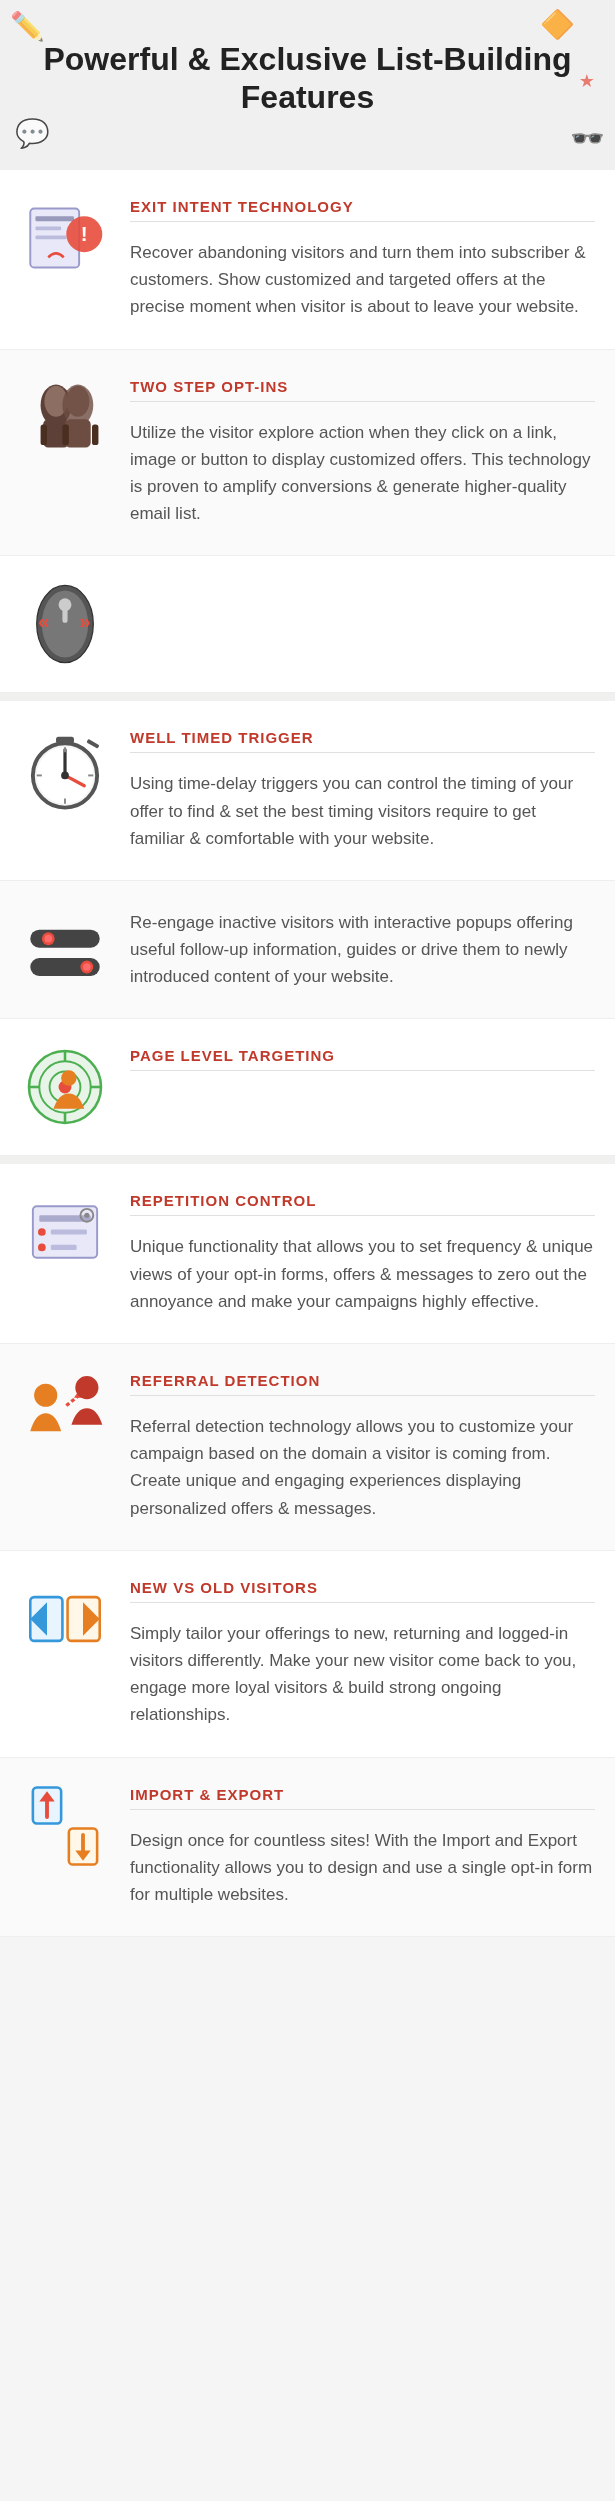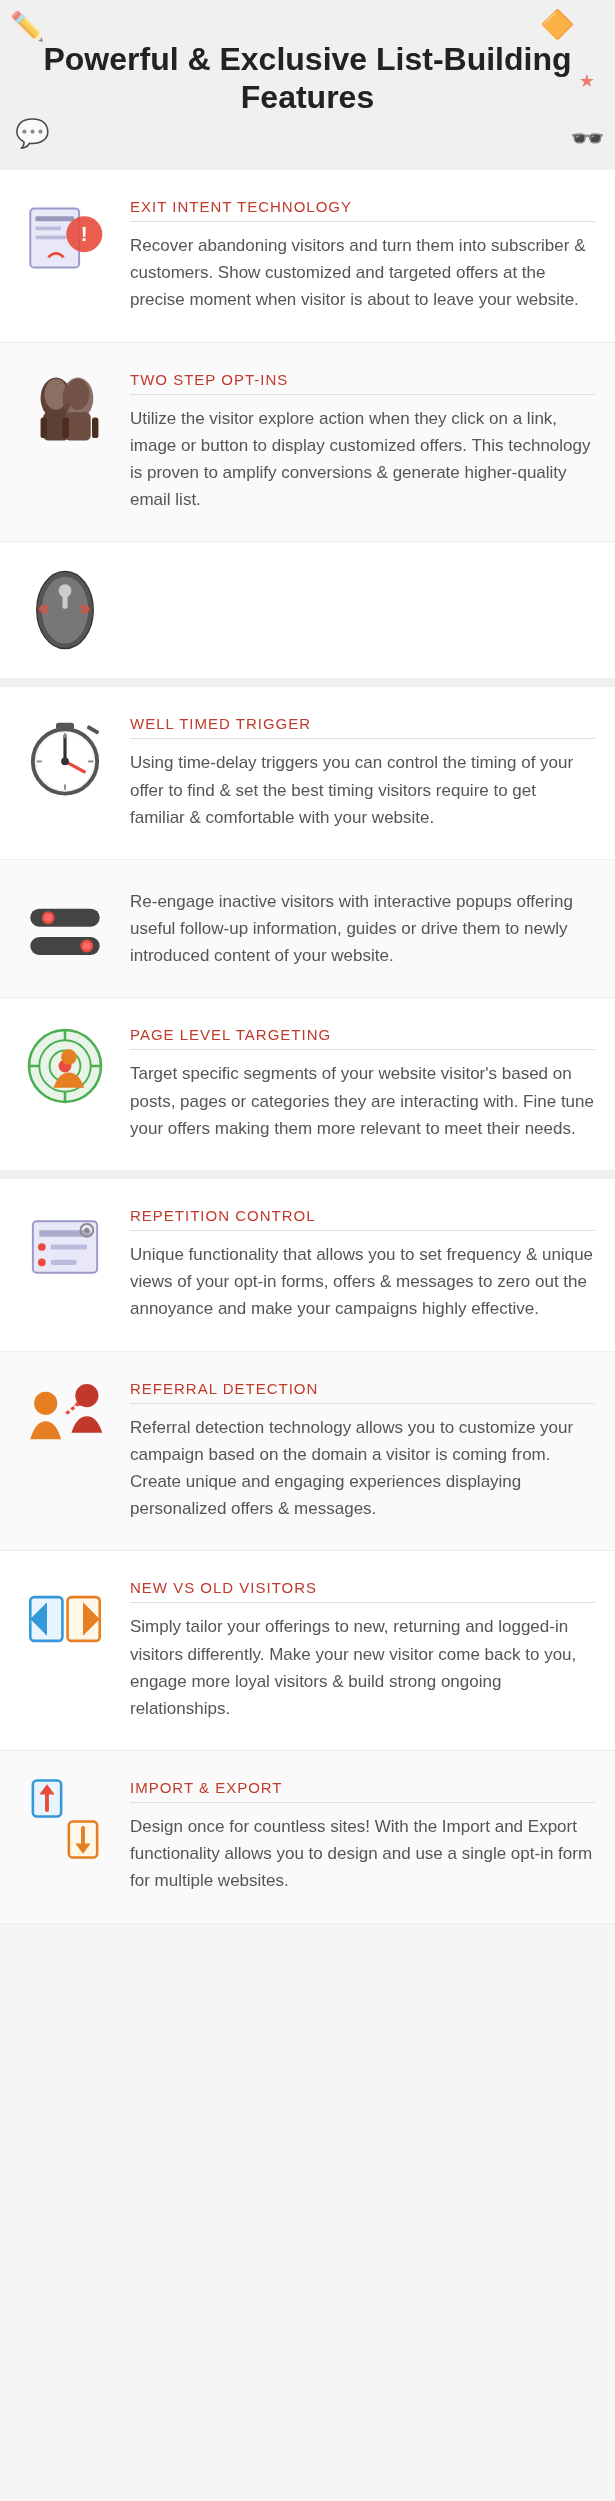--- a/index.html
+++ b/index.html
@@ -53,27 +53,27 @@
       justify-content: center;
       height: 80px;
     }
 
     .feature-content {
       flex: 1;
     }
 
     .feature-title {
       font-size: 15px;
-      font-weight: 400;
+      font-weight: 700;
       color: #c0392b;
       letter-spacing: 1px;
       text-transform: uppercase;
       border-bottom: 1px solid #e0e0e0;
       padding-bottom: 6px;
-      margin-bottom: 10px;
+      margin-bottom: 17px;
     }
 
     .feature-desc {
       font-size: 17px;
       color: #555;
       line-height: 1.6;
     }
 
     .section-divider {
       background: #f0f0ee;
@@ -192,21 +192,20 @@
       <circle cx="38" cy="28" r="6" fill="#e67e22"></circle>
       <path d="M26 52 Q30 40 38 40 Q46 40 50 52" fill="#e67e22"></path>
       <line x1="35" y1="7" x2="35" y2="15" stroke="#4caf50" stroke-width="2"></line>
       <line x1="35" y1="55" x2="35" y2="63" stroke="#4caf50" stroke-width="2"></line>
       <line x1="7" y1="35" x2="15" y2="35" stroke="#4caf50" stroke-width="2"></line>
       <line x1="55" y1="35" x2="63" y2="35" stroke="#4caf50" stroke-width="2"></line>
     </svg>
       </div>
       <div class="feature-content">
         <div class="feature-title">PAGE LEVEL TARGETING</div>
-        <div class="feature-desc">Target specific segments of your website visitor's based on posts, pages or categories they are interacting with. Fine tune your offers making them more relevant to meet their needs.</div>
       </div>
     </div>
     <div class="section-divider"></div>
     <div class="feature-row">
       <div class="feature-icon-wrap">
         <svg viewBox="0 0 70 70" xmlns="http://www.w3.org/2000/svg">
       <rect x="10" y="15" width="50" height="40" rx="3" fill="#e8e8f8" stroke="#9999cc" stroke-width="1.5"></rect>
       <rect x="15" y="22" width="40" height="5" rx="1" fill="#aaaacc"></rect>
       <circle cx="17" cy="35" r="3" fill="#e74c3c"></circle>
       <rect x="24" y="33" width="28" height="4" rx="1" fill="#bbbbdd"></rect>

